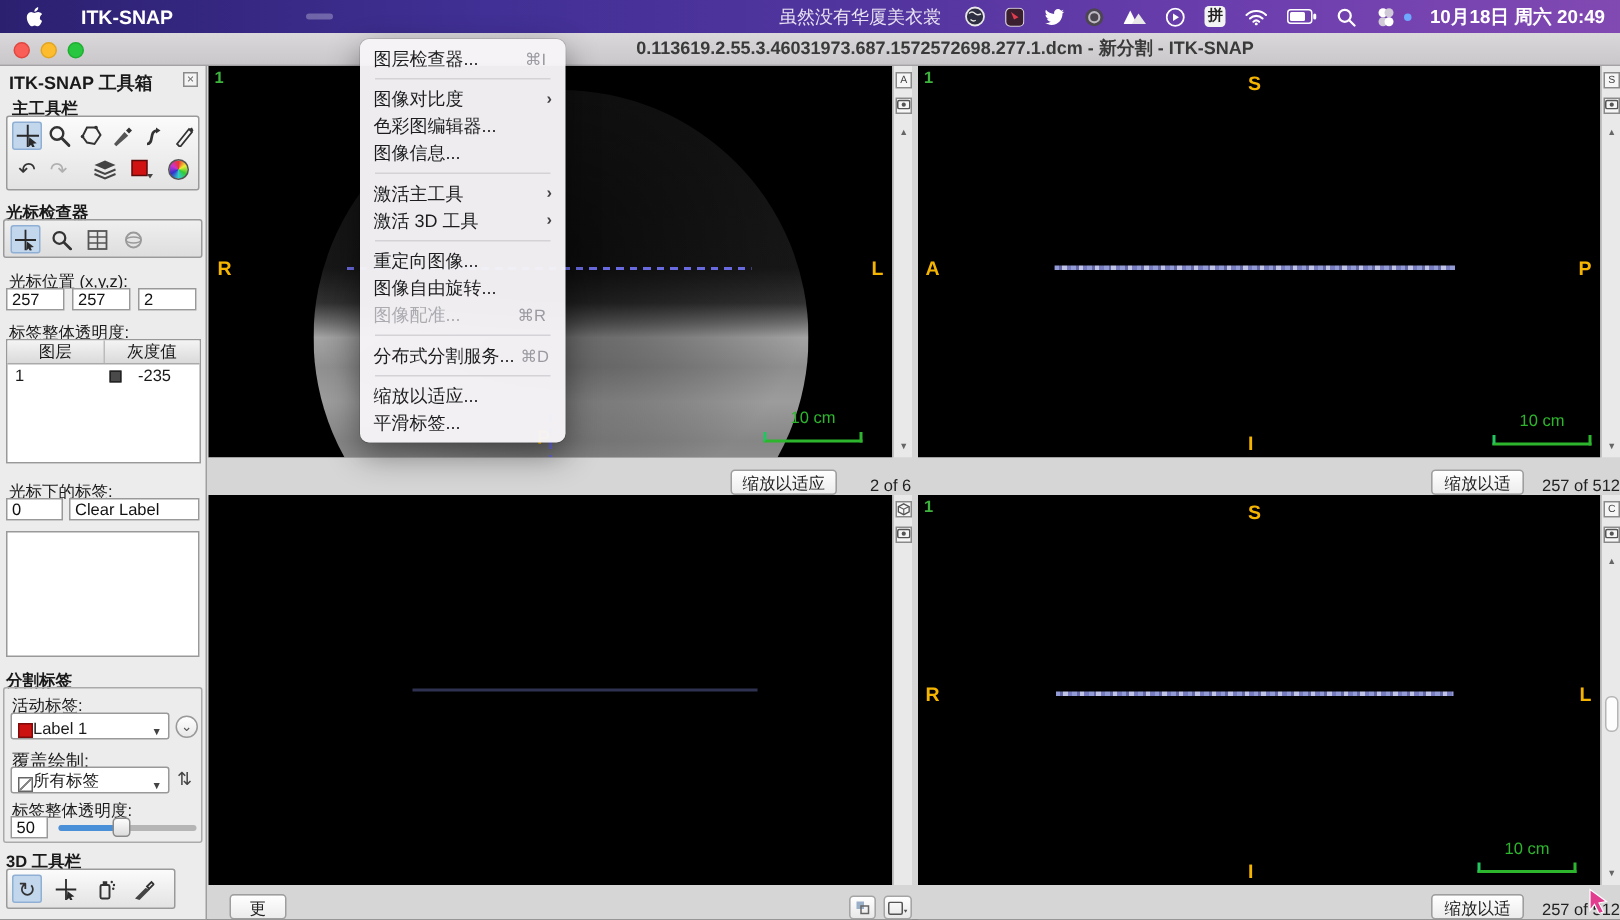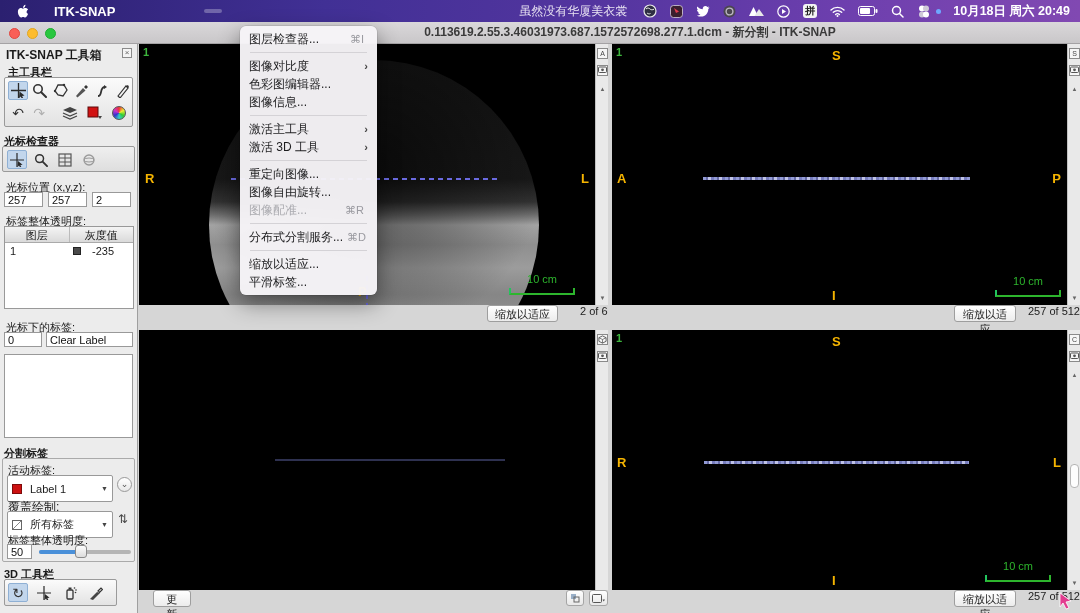--- a/index.html
+++ b/index.html
@@ -62,22 +62,22 @@
   .itable .hd { display:flex; height:16px; background:linear-gradient(#f4f4f4,#dadada);
     border-bottom:1px solid #aaa; font-size:11px; }
   .itable .hd span { flex:1; text-align:center; border-right:1px solid #bbb; line-height:16px;}
   .itable .hd span:last-child{border-right:none;}
   .itable .row { display:flex; height:15px; font-size:11px; align-items:center; }
   .itable .row .c1 { width:64px; padding-left:5px; }
   .itable .row .c2 { flex:1; display:flex; align-items:center; gap:11px; padding-left:4px; }
   .swatch-dk { width:8px; height:8px; background:#4a4a4a; border:1px solid #222; }
   .white-box { position:absolute; border:1px solid #999; background:#fff; }
   .groupbox { position:absolute; border:1px solid #aaa; border-radius:2px; }
-  .combo { position:absolute; height:27px; background:#fff; border:1px solid #999;
-    border-radius:2px; display:flex; align-items:center; padding:0 4px; gap:8px; font-size:11px;}
+  .combo { position:absolute; height:18px; background:#fff; border:1px solid #999;
+    border-radius:2px; display:flex; align-items:flex-end; padding:0 4px; gap:0; font-size:11px;}
   .combo .arr { margin-left:auto; font-size:7px; color:#444; }
   .sw-red { width:10px; height:10px; background:#cc1111; border:1px solid #7e0a0a; }
   .sw-diag { width:10px; height:10px; border:1px solid #666;
     background:linear-gradient(135deg,#fff 45%,#888 45%,#888 55%,#fff 55%); }
   .round-btn { position:absolute; width:15px; height:15px; border-radius:50%;
     border:1px solid #999; background:linear-gradient(#fff,#e8e8e8); font-size:9px;
     color:#555; text-align:center; line-height:13px; }
   .slider-track { position:absolute; height:4px; border-radius:2px; background:#b5b5b5; }
   .slider-fill { position:absolute; height:4px; border-radius:2px; background:#4a90d9; }
   .slider-thumb { position:absolute; width:12px; height:13px; border-radius:3px;
@@ -100,21 +100,21 @@
     background:repeating-linear-gradient(180deg,#6a6ae0 0 5px,transparent 5px 9px); }
   .slab-line { position:absolute; height:3px; opacity:.95;
     background:repeating-linear-gradient(90deg,#9aa3e0 0 3px,#6a6fae 3px 5px,#c9cdf2 5px 8px,#7d83c8 8px 11px); }
   .faint-line { position:absolute; height:2px; background:#2e3150; }
   .strip { position:absolute; width:13px; background:#e9e9e9; border-left:1px solid #c2c2c2; }
   .chip { position:absolute; left:1px; width:11px; height:11px; border:1px solid #8a8a8a;
     background:#f6f6f6; font-size:7px; line-height:10px; text-align:center; color:#444; }
   .sarrow { position:absolute; left:1px; width:11px; font-size:6px; color:#666; text-align:center; }
   .sthumb { position:absolute; left:2px; width:9px; height:24px; background:#fdfdfd;
     border:1px solid #b5b5b5; border-radius:4px; }
-  .vbar { position:absolute; background:#d6d6d6; display:flex; align-items:flex-start; font-size:11px; color:#222; }
+  .vbar { position:absolute; background:#d6d6d6; display:flex; align-items:flex-end; font-size:11px; color:#222; }
   .btn { border:1px solid #9e9e9e; border-radius:3px; background:linear-gradient(#fff,#ececec);
     font-size:11px; font-family:inherit; color:#222; padding:1px 7px; height:17px; }
   .pos-text { font-size:11px; color:#222; white-space:nowrap; }
   .mini-btn { width:19px; height:16px; border:1px solid #a5a5a5; border-radius:3px;
     background:linear-gradient(#fff,#e8e8e8); display:flex; align-items:center; justify-content:center; }
   
   .ddmenu { position:absolute; left:240px; top:26px; width:137px; z-index:40;
     background:rgba(246,244,247,0.97); border-radius:6px; padding:4px 0;
     box-shadow:0 8px 22px rgba(0,0,0,0.45), 0 0 0 0.5px rgba(0,0,0,0.15); }
   .mi { display:flex; align-items:center; height:18px; padding:0 9px; gap:4px;

